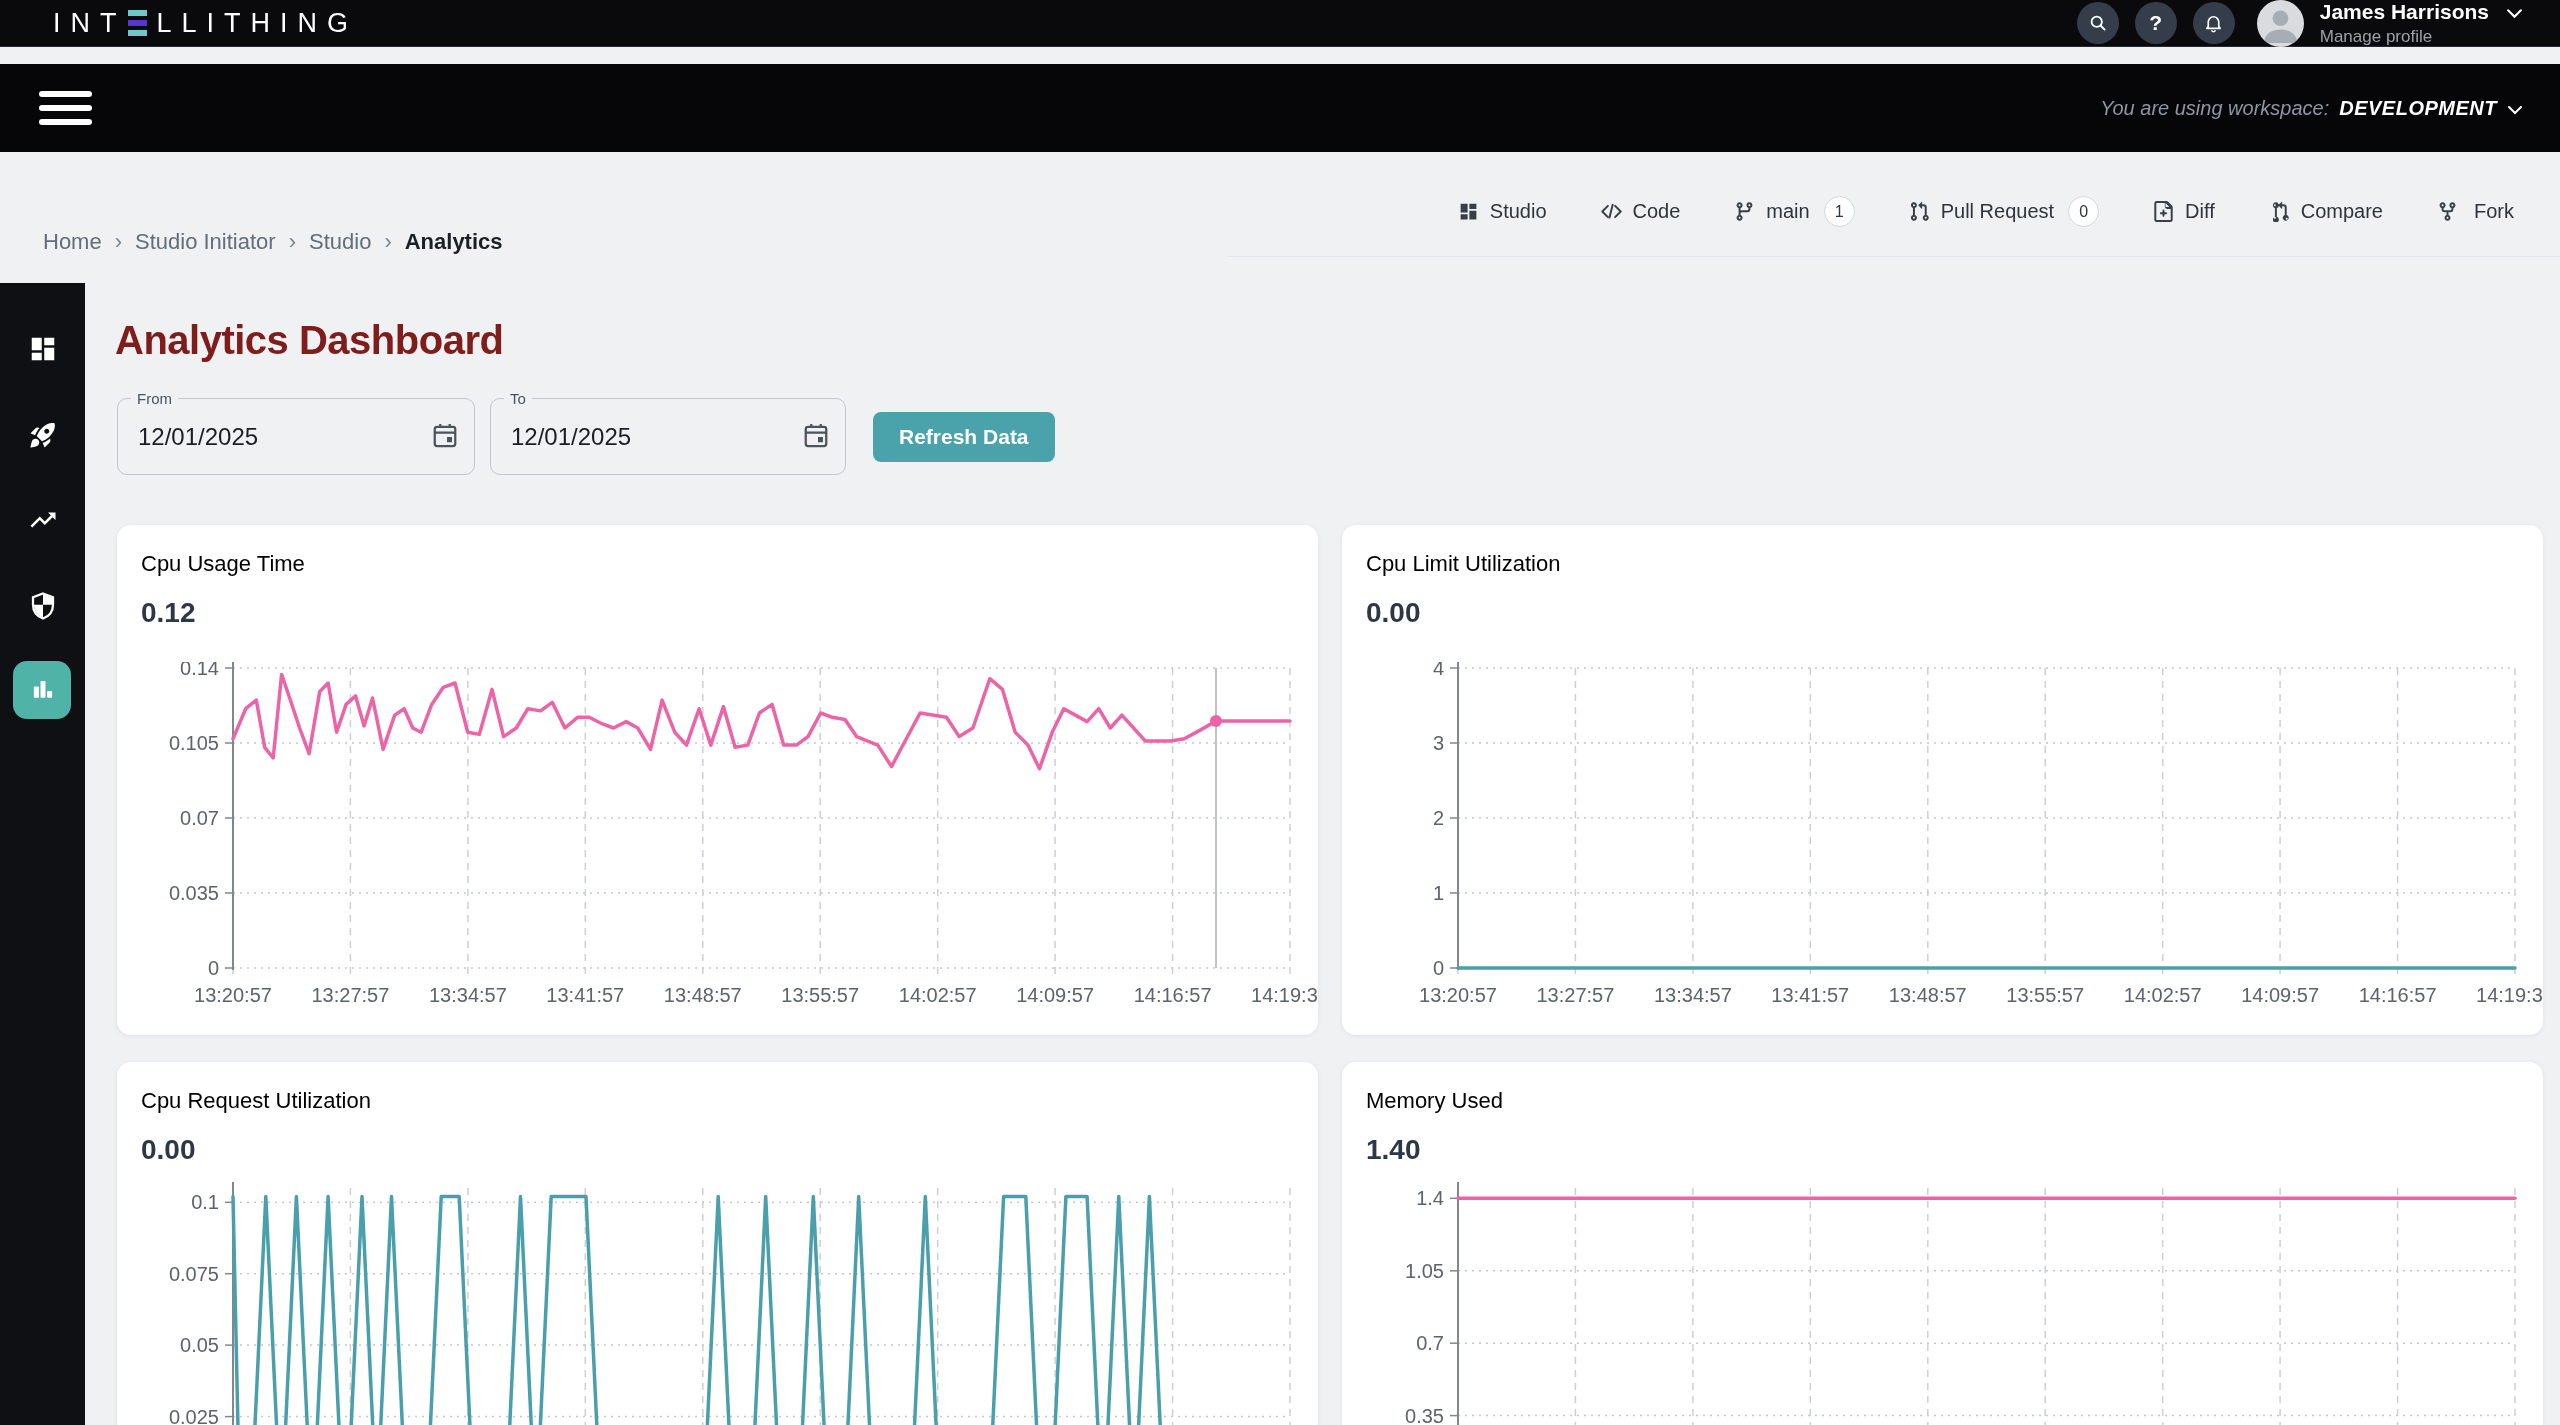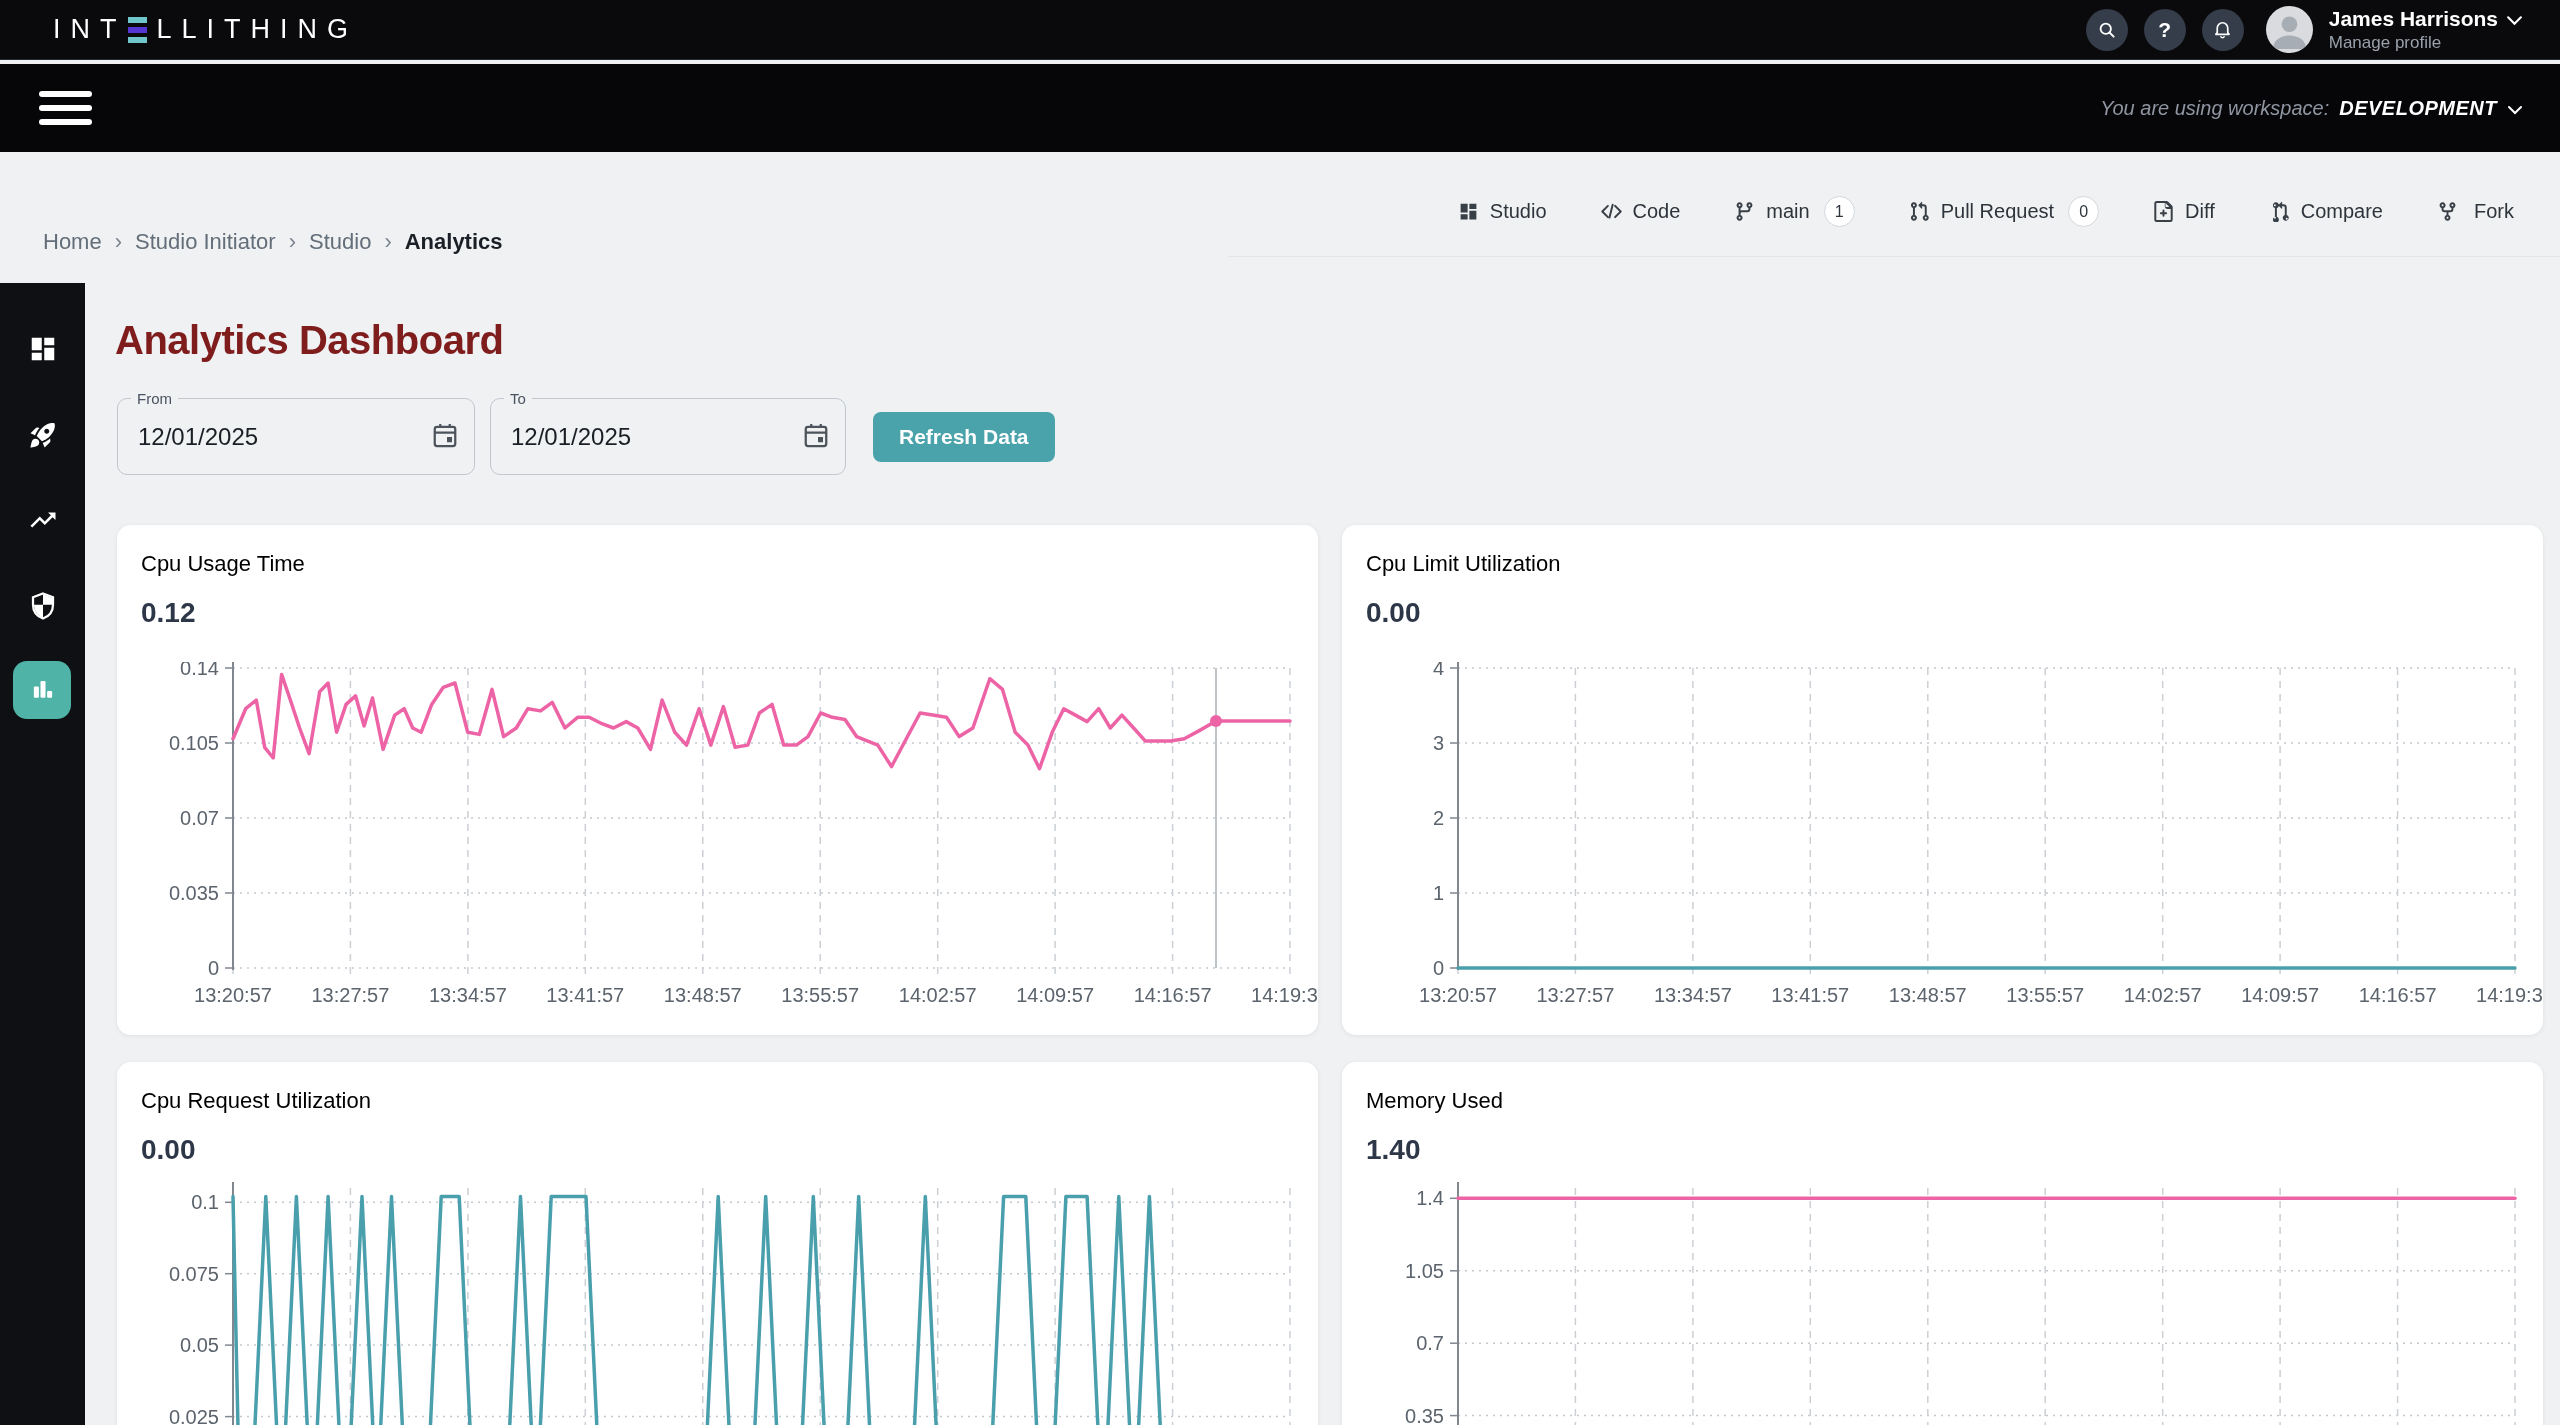--- a/index.html
+++ b/index.html
@@ -1,39 +1,39 @@
 <!DOCTYPE html>
 <html><head>
 <meta charset="utf-8">
 <style>
   * { margin:0; padding:0; box-sizing:border-box; }
   html,body { width:2560px; height:1425px; overflow:hidden; background:#eff1f3;
               font-family:"Liberation Sans", sans-serif; }
   .screen { position:relative; width:2560px; height:1425px; background:#eff1f3; overflow:hidden; }
 
   
-  .topbar { position:absolute; left:0; top:0; width:100%; height:60px; background:#0a0a0c;
+  .topbar { position:absolute; left:0; top:0; width:100%; height:47px; background:#0a0a0c;
             border-bottom:1px solid #23283a; display:flex; align-items:center; justify-content:space-between; }
   .logo { display:flex; align-items:center; margin-left:53px; color:#fff; font-size:27px;
           font-weight:400; letter-spacing:10px; }
   .e-glyph { display:inline-flex; flex-direction:column; justify-content:center; gap:4px;
              width:19px; height:28px; margin:0 10px 0 1px; }
   .e-glyph i { display:block; height:6px; width:19px; }
   .e-glyph i:nth-child(1){ background:#6fc7cb; }
   .e-glyph i:nth-child(2){ background:#5636d3; }
   .e-glyph i:nth-child(3){ background:#6fc7cb; }
   .top-right { display:flex; align-items:center; gap:16px; margin-right:37px; }
   .circle-btn { width:42px; height:42px; border-radius:50%; background:#353d4b; border:none;
                 display:flex; align-items:center; justify-content:center; color:#fff; cursor:pointer; }
   .circle-btn svg { display:block; }
   .qmark { color:#fff; font-size:21px; font-weight:700; }
   .avatar { width:47px; height:47px; border-radius:50%; background:#d9dbde; overflow:hidden;
             display:flex; align-items:center; justify-content:center; margin-left:6px; }
   .user-block { display:flex; flex-direction:column; line-height:1.25; }
-  .user-row { display:flex; align-items:flex-end; gap:8px; color:#fff; font-size:21px; font-weight:600; }
+  .user-row { display:flex; align-items:flex-end; gap:17px; color:#fff; font-size:21px; font-weight:600; }
   .manage { color:#9aa1ab; font-size:17px; }
 
   
   .menubar { position:absolute; left:0; top:64px; width:100%; height:88px; background:#060608;
              display:flex; align-items:center; justify-content:space-between;font-style:italic; }
   .hamburger { margin-left:39px; width:53px; background:none; border:none; cursor:pointer;
                display:flex; flex-direction:column; gap:8px; }
   .hamburger i { display:block; height:6px; border-radius:3px; background:#fff; }
   .workspace { margin-right:37px; display:flex; align-items:center; gap:10px; font-size:20px; }
   .ws-label { color:#8f96a2; }

